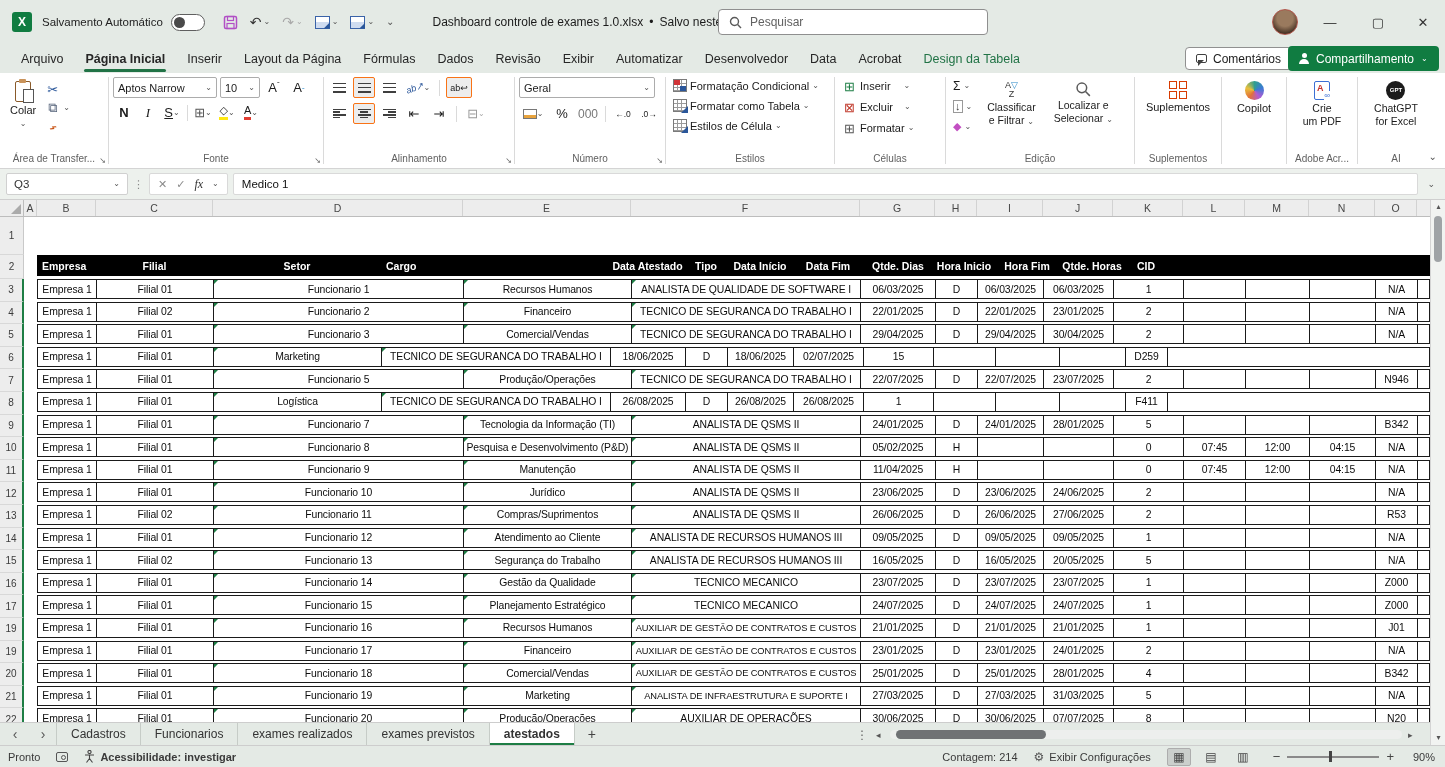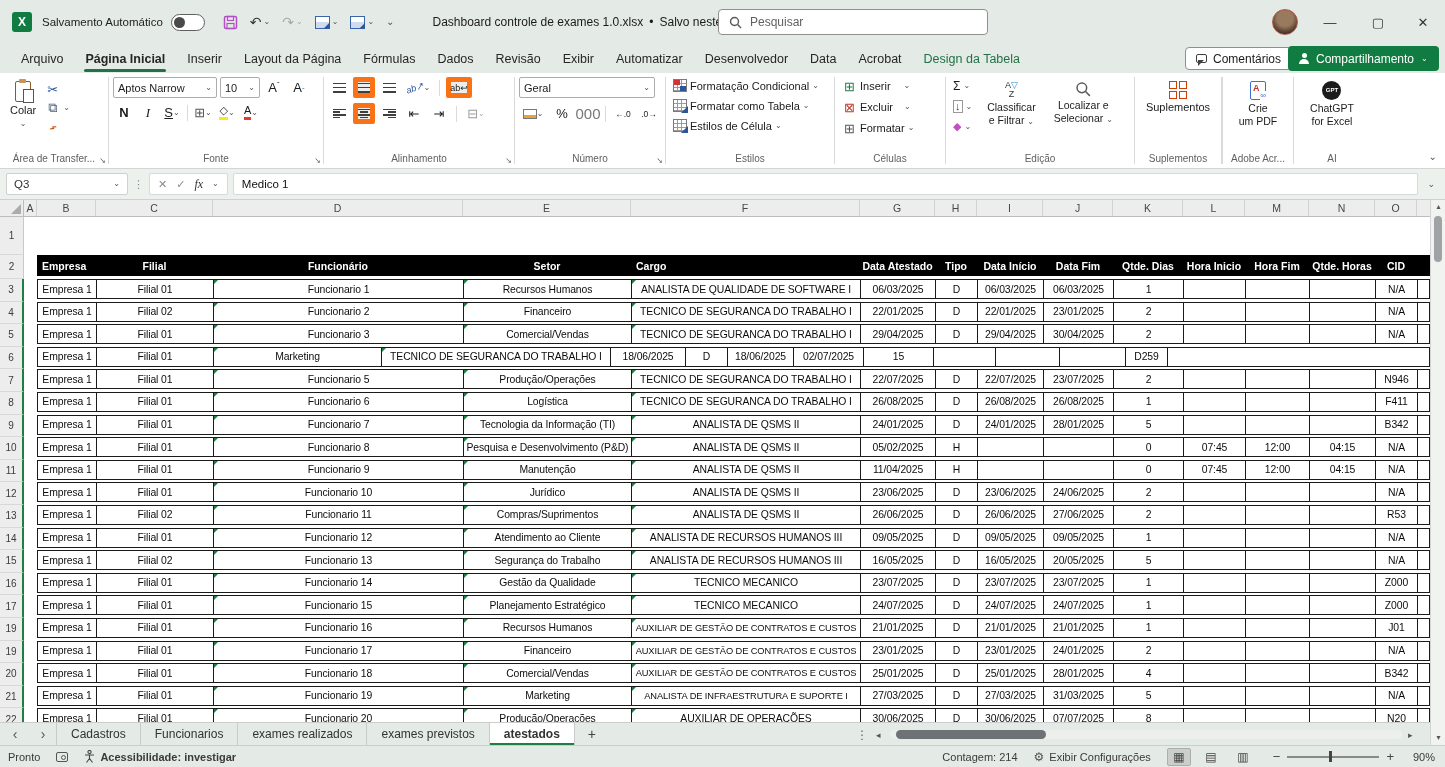--- a/index.html
+++ b/index.html
@@ -47,21 +47,21 @@
   .launcher { position:absolute; right:2px; bottom:3px; font-size:8px; color:#666; }
   .vsep { width:1px; background:#DADADA; margin:4px 0; }
   .bigbtn { display:flex; flex-direction:column; align-items:center; gap:2px; padding:4px 6px; border-radius:3px; font-size:11px; color:#1b1b1b; text-align:center; line-height:1.25; }
   .smallbtn { display:flex; align-items:center; gap:3px; padding:2px 3px; border-radius:2px; font-size:11px; color:#1b1b1b; white-space:nowrap; }
   .icon14 { width:15px; height:14px; display:inline-flex; align-items:center; justify-content:center; font-size:13px; }
   .clipboard-ic { width:16px; height:21px; border:1.5px solid #8a5a2a; border-radius:2px; position:relative; background:#fff; }
   .clipboard-ic::before { content:""; position:absolute; left:3px; top:-3px; width:7px; height:4px; background:#c9935a; border-radius:1px; }
   .clipboard-ic::after { content:""; position:absolute; right:-4px; bottom:-2px; width:9px; height:12px; background:#fff; border:1.2px solid #555; }
   .combo { height:21px; border:1px solid #ACACAC; border-radius:2px; background:#fff; display:flex; align-items:center; justify-content:space-between; padding:0 4px; font-size:11px; color:#1b1b1b; }
   .fbtn { width:22px; height:21px; display:flex; align-items:center; justify-content:center; font-size:13px; border-radius:2px; color:#1b1b1b; }
-  .sel { background:#EDEDED; border:5px solid #f97316; }
+  .sel { background:#EDEDED; border:1px solid #f97316; }
   .al-icon { width:13px; height:10px; display:flex; flex-direction:column; justify-content:space-between; }
   .al-icon b { height:1.5px; background:#3f3f3f; }
   .al-l b:nth-child(even){ width:60%; } .al-c b:nth-child(even){ width:60%; margin:0 auto; } .al-r b:nth-child(even){ width:60%; margin-left:auto; }
   .ubar { border-bottom:3px solid; line-height:1; padding-bottom:1px; }
   .stk { display:flex; flex-direction:column; gap:1px; }
   .grid-ic { width:14px; height:13px; border:1px solid #7b7b7b; background:linear-gradient(#0000 0 0), repeating-linear-gradient(to right,#0000 0 3.2px,#9b9b9b 3.2px 4.2px), repeating-linear-gradient(to bottom,#0000 0 2.8px,#9b9b9b 2.8px 3.8px); position:relative; flex:none; }
   .grid-ic.cf::before { content:""; position:absolute; left:0; top:0; width:6px; height:5px; background:#d13438; }
   .grid-ic.cf::after { content:""; position:absolute; right:0; bottom:0; width:6px; height:5px; background:#2b579a; }
   .grid-ic.pen::after { content:""; position:absolute; right:-2px; bottom:-2px; width:7px; height:7px; background:#2b579a; clip-path:polygon(100% 0,100% 100%,0 100%); }
   .two-line { font-size:10.5px; line-height:1.2; text-align:center; color:#1b1b1b; }
@@ -369,21 +369,21 @@
           <span class="chev">⌄</span>
         </div>
       <div style="display:flex; gap:4px; align-items:center;">
         <div class="fbtn" style="width:28px">
             <span style="width:14px;height:10px;border:1px solid #777;display:inline-block;background:linear-gradient(#0000 60%,#E8A33D 60%)"></span>
             <span class="chev">⌄</span>
           </div>
         <div class="fbtn">
             <span>%</span>
           </div>
-        <div class="fbtn" style="font-size:15px;color:#777">
+        <div class="fbtn" style="font-size:12px;color:#777">
             <span>000</span>
           </div>
         <div class="vsep" style="height:16px;margin:0 2px"></div>
         <div class="fbtn" style="font-size:8.5px">
             <span>←.0</span>
           </div>
         <div class="fbtn" style="font-size:8.5px">
             <span>.0→</span>
           </div>
       </div>
@@ -478,20 +478,29 @@
             <i></i>
             <i></i>
           </span>
         <span>Suplementos</span>
       </div>
     </div>
     <div class="glabel">Suplementos</div>
   </div>
   <div class="vsep"></div>
 
+  <div class="grp" style="width:64px">
+    <div class="gbody" style="justify-content:center; width:100%;">
+      <div class="bigbtn">
+        <span class="copilot-ic"></span>
+        <span>Copilot</span>
+      </div>
+    </div>
+    <div class="glabel"></div>
+  </div>
   <div class="vsep"></div>
 
   <div class="grp" style="width:70px">
     <div class="gbody" style="justify-content:center; width:100%;">
       <div class="bigbtn">
         <span class="pdf-ic"></span>
         <span class="two-line"><span>Crie</span><br><span>um PDF</span></span>
       </div>
     </div>
     <div class="glabel">Adobe Acr...</div>
@@ -553,21 +562,20 @@
       <div class="rowline">
         <div class="rowhdr" style="height: 38px;">1</div>
         <div></div>
       </div>
       <div class="rowline">
         <div class="rowhdr" style="height: 24px;">2</div>
         <div class="colA"></div>
         <div class="thead-row" style="width: 1393px;">
           <div class="thcell left" style="width: 59px;">Empresa</div>
           <div class="thcell" style="width: 117px;">Filial</div>
-          <div class="thcell" style="width: 250px;">Funcionário</div>
           <div class="thcell" style="width: 168px;">Setor</div>
           <div class="thcell left" style="width: 229px;">Cargo</div>
           <div class="thcell" style="width: 75px;">Data Atestado</div>
           <div class="thcell" style="width: 42px;">Tipo</div>
           <div class="thcell" style="width: 66px;">Data Início</div>
           <div class="thcell" style="width: 70px;">Data Fim</div>
           <div class="thcell" style="width: 70px;">Qtde. Dias</div>
           <div class="thcell" style="width: 62px;">Hora Inicio</div>
           <div class="thcell" style="width: 64px;">Hora Fim</div>
           <div class="thcell" style="width: 66px;">Qtde. Horas</div>
@@ -678,21 +686,20 @@
           <div class="tcell" style="width: 42px;">N946</div>
           <div class="tcell sliver" style="width: 13px;"></div>
         </div>
       </div>
       <div class="rowline">
         <div class="rowhdr gr" style="height: 22.6px;">8</div>
         <div class="colA"></div>
         <div class="trow" style="width: 1393px;">
           <div class="tcell" style="width: 59px;">Empresa 1</div>
           <div class="tcell" style="width: 117px;">Filial 01</div>
-          <div class="tcell tri" style="width: 250px;">Funcionario 6</div>
           <div class="tcell tri" style="width: 168px;">Logística</div>
           <div class="tcell tri" style="width: 229px;">TECNICO DE SEGURANCA DO TRABALHO I</div>
           <div class="tcell" style="width: 75px;">26/08/2025</div>
           <div class="tcell" style="width: 42px;">D</div>
           <div class="tcell" style="width: 66px;">26/08/2025</div>
           <div class="tcell" style="width: 70px;">26/08/2025</div>
           <div class="tcell" style="width: 70px;">1</div>
           <div class="tcell" style="width: 62px;"></div>
           <div class="tcell" style="width: 64px;"></div>
           <div class="tcell" style="width: 66px;"></div>

